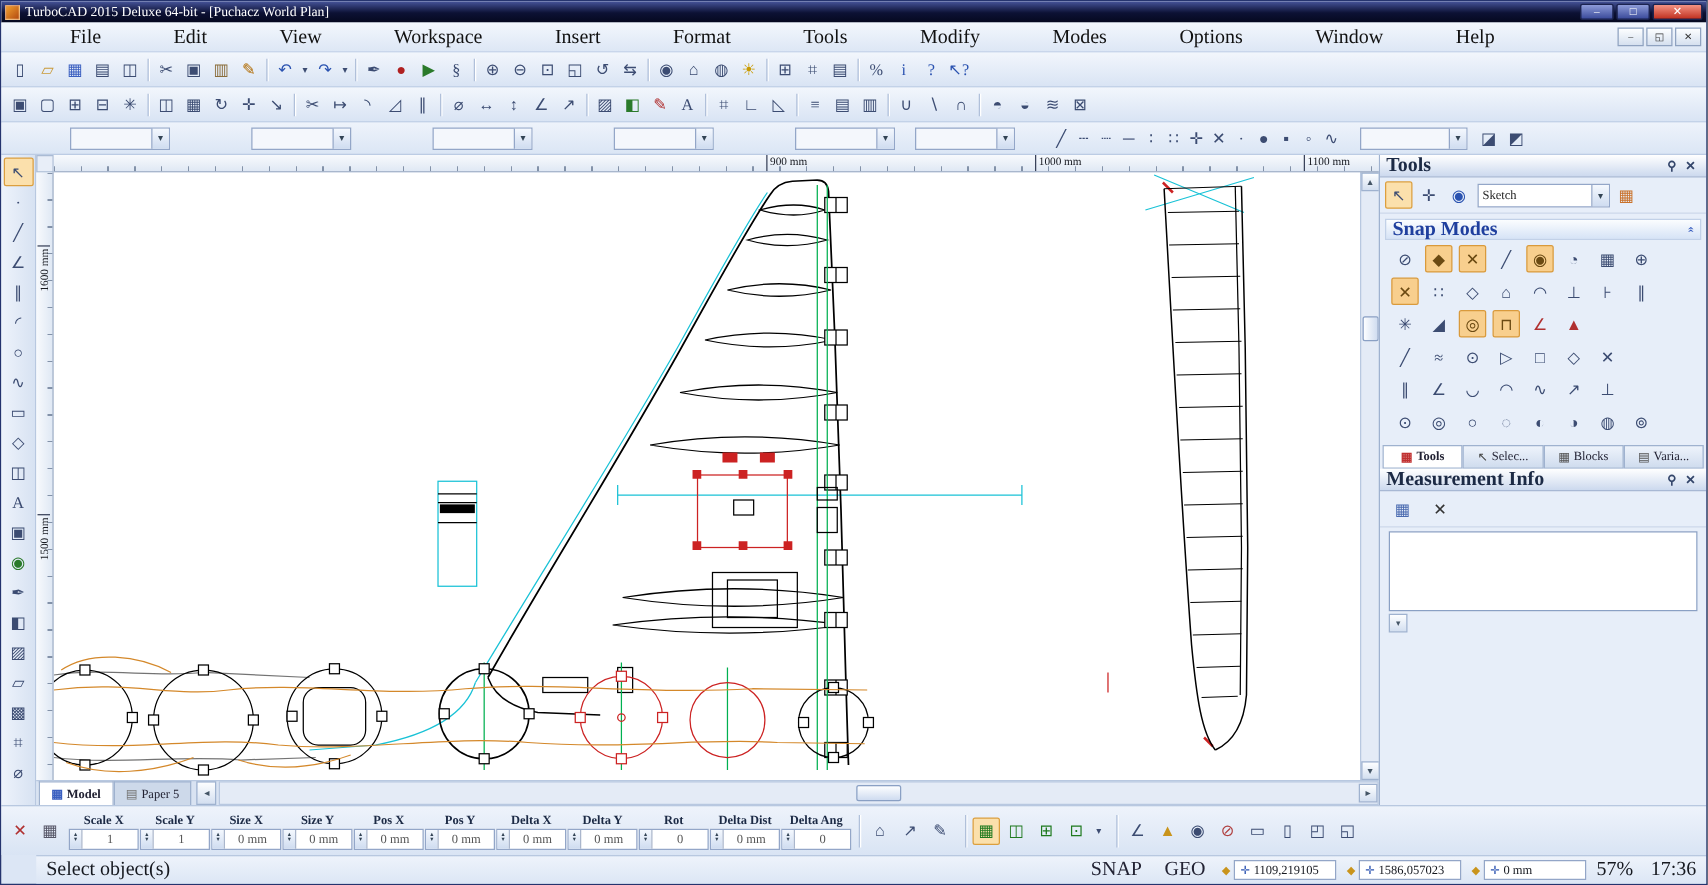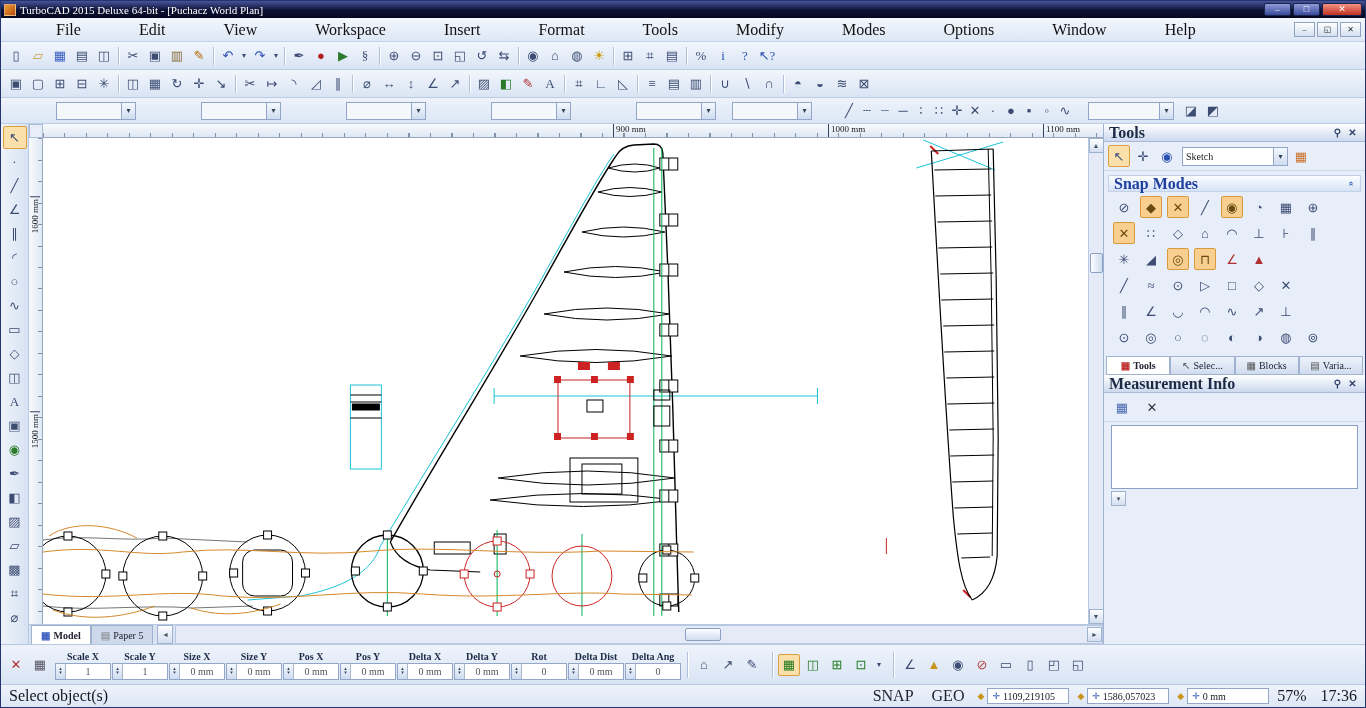--- a/index.html
+++ b/index.html
@@ -96,21 +96,21 @@
   .lead-icons,.tb-group{display:flex;align-items:center;gap:2px;margin-right:4px;}
   .insp-fields{display:flex;text-align:center;}
   .insp-field{display:inline-flex;flex-direction:column;width:56px;margin-right:1px;}
   .insp-label{font-size:10px;font-weight:bold;color:#1c2a45;height:13px;line-height:13px;white-space:nowrap;overflow:hidden;}
   .insp-box{height:17px;background:#fff;border:1px solid #93a6c8;display:flex;align-items:center;}
   .spinner{width:10px;height:100%;background:linear-gradient(#f4f8fe,#cfdcf0);border-right:1px solid #aab6cc;display:inline-flex;flex-direction:column;align-items:center;justify-content:center;}
   .spinner span{font-size:5px;line-height:4px;color:#345;}
   .insp-value{flex:1;padding:0 3px;font-size:10px;color:#555;white-space:nowrap;overflow:hidden;}
   .vsep{width:1px;height:26px;background:#b0c0da;box-shadow:1px 0 0 #fff;margin:0 5px;flex:0 0 1px;}
   
-  .statusbar{height:23px;flex:0 0 23px;background:linear-gradient(#eef3fb,#dce6f5);border-top:1px solid #b8c8e0;display:flex;align-items:center;padding:0 8px;gap:8px;}
+  .statusbar{height:23px;flex:0 0 23px;background:linear-gradient(#eef3fb,#dce6f5);border-top:1px solid #b8c8e0;display:flex;align-items:center;padding:0 8px;gap:8px;margin-left:28px;}
   .st-msg{flex:1;color:#15181f;}
   .st-toggle{padding:1px 5px;color:#223;}
   .coords{display:flex;align-items:center;gap:8px;}
   .coord-wrap{display:inline-flex;align-items:center;gap:3px;}
   .coord-pre{color:#c9941c;font-size:9px;}
   .coord-box{display:inline-flex;align-items:center;gap:3px;background:#fff;border:1px solid #93a6c8;height:16px;padding:0 4px;min-width:82px;}
   .coord-icon{color:#2a52b0;font-size:9px;}
   .coord-value{font-size:10px;color:#15181f;white-space:nowrap;}
   .st-zoom,.st-time{color:#15181f;}
   .st-time{margin-left:6px;}

